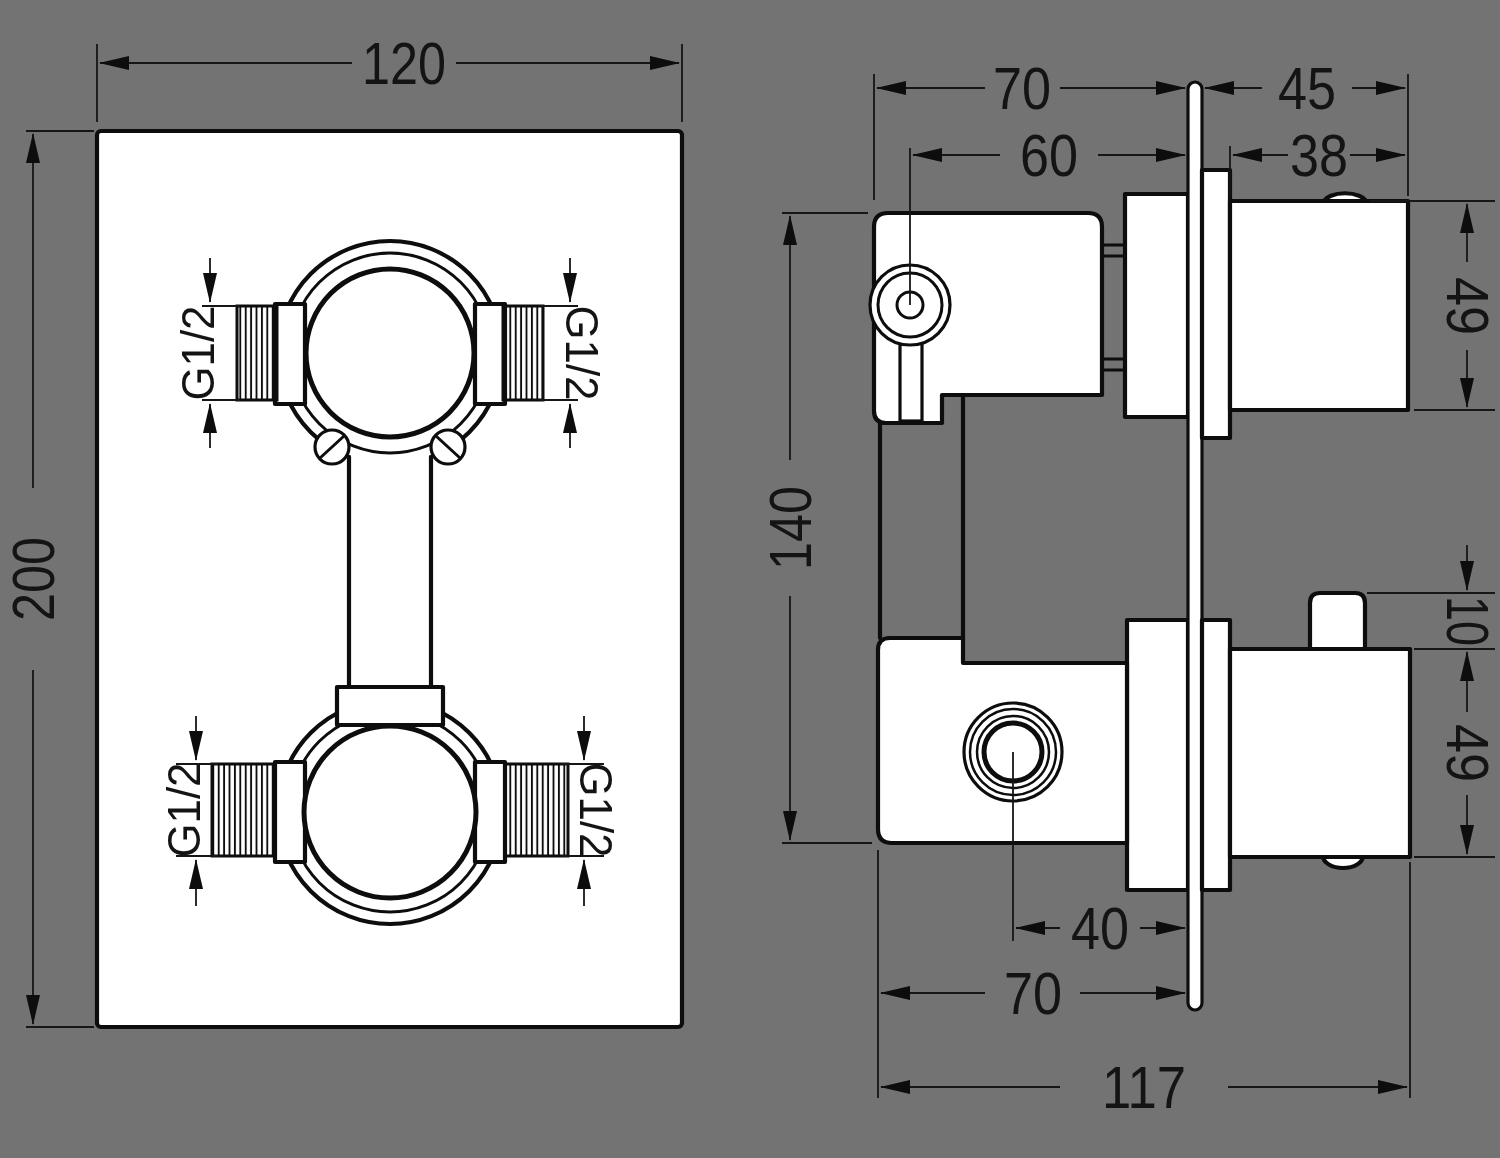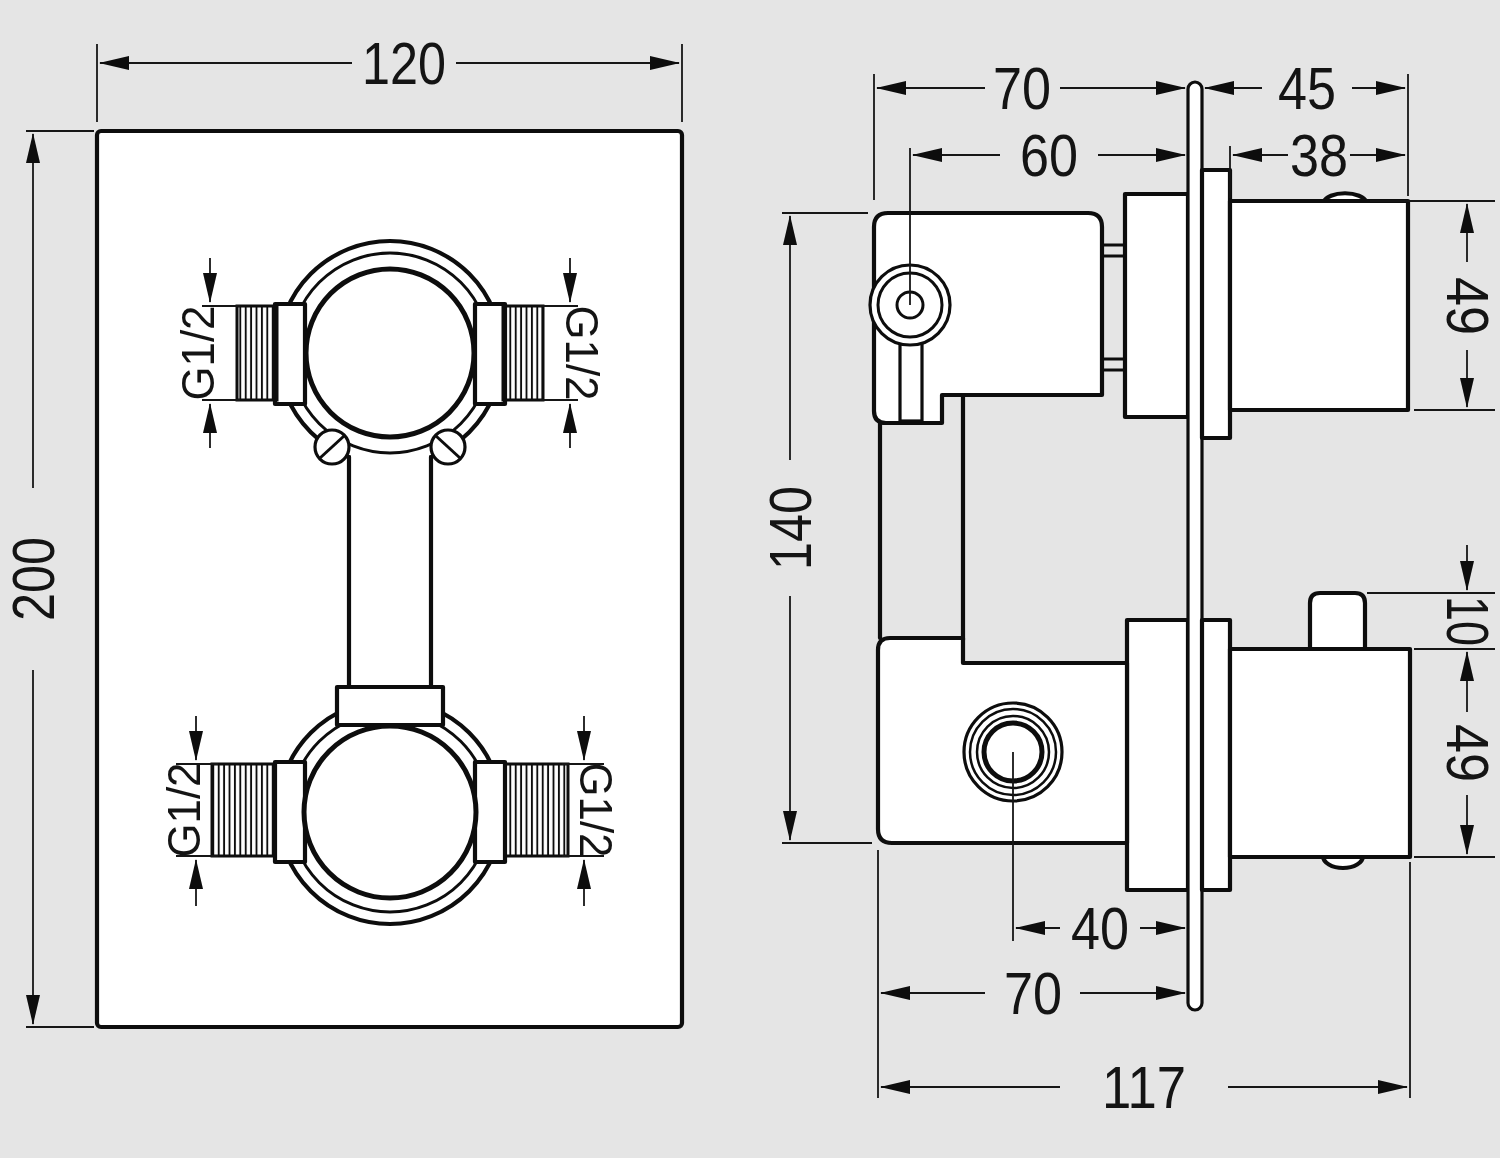--- a/index.html
+++ b/index.html
@@ -1,16 +1,16 @@
 <!DOCTYPE html>
 <html><head>
 <meta charset="utf-8">
 <style>
   html,body{margin:0;padding:0;background:#ffffff;}
-  .page{width:1500px;height:1158px;background:#e5e5e5;position:relative;overflow:hidden;}
+  .page{width:1500px;height:1158px;background:#737373;position:relative;overflow:hidden;}
   svg{display:block;}
   
   .o{fill:#ffffff;stroke:#0d0d0d;stroke-width:4.2;stroke-linejoin:round;stroke-linecap:round;}
   .ow{fill:#ffffff;stroke:none;}
   .on{fill:none;stroke:#0d0d0d;stroke-width:4.2;stroke-linejoin:round;stroke-linecap:round;}
   .o3{fill:none;stroke:#0d0d0d;stroke-width:3;}
   .o25{fill:none;stroke:#0d0d0d;stroke-width:2.5;}
   .ob{fill:#ffffff;stroke:#0d0d0d;stroke-width:5;}
   .sc{fill:#ffffff;stroke:#0d0d0d;stroke-width:3.2;}
   .th{fill:url(#hatch);stroke:#0d0d0d;stroke-width:3;}

